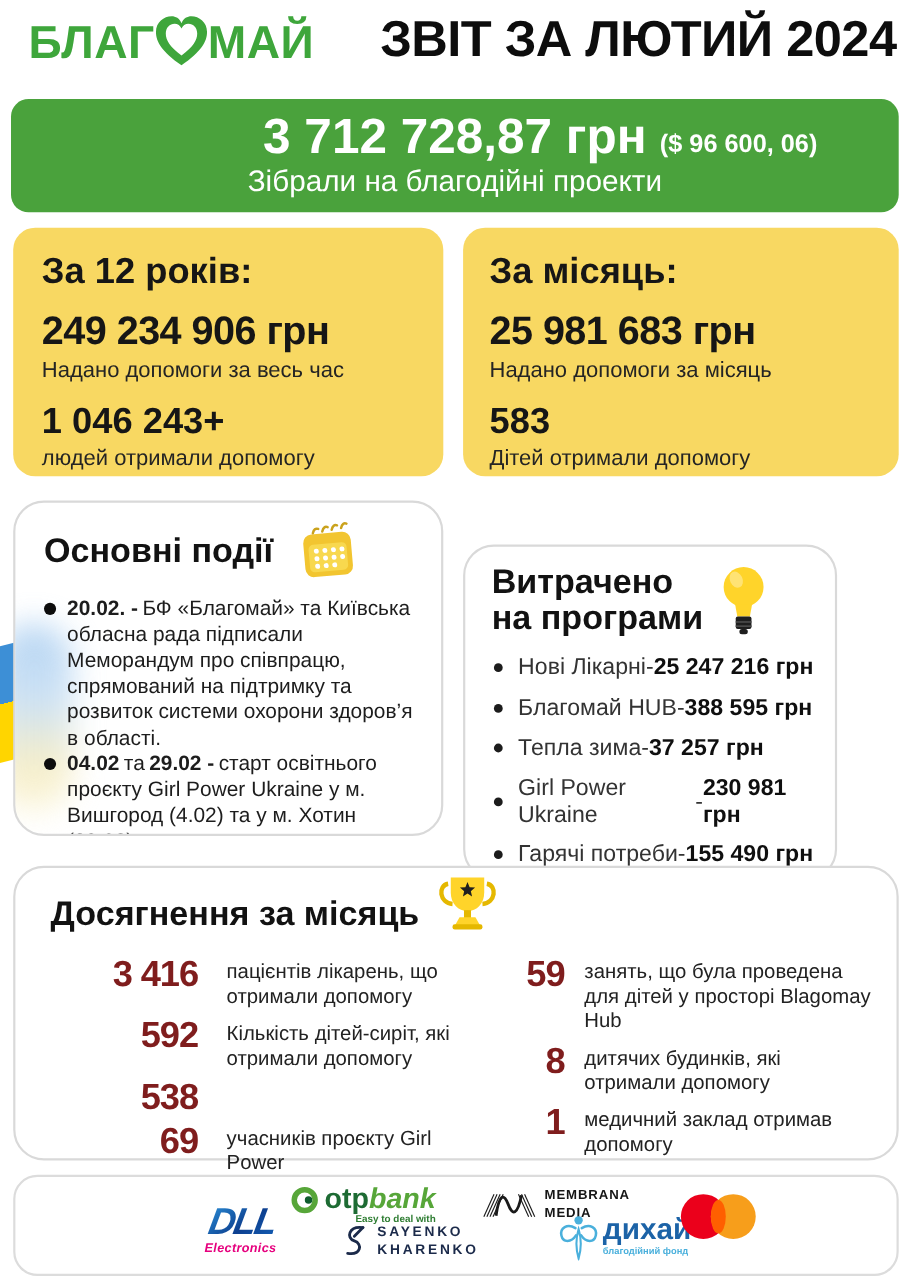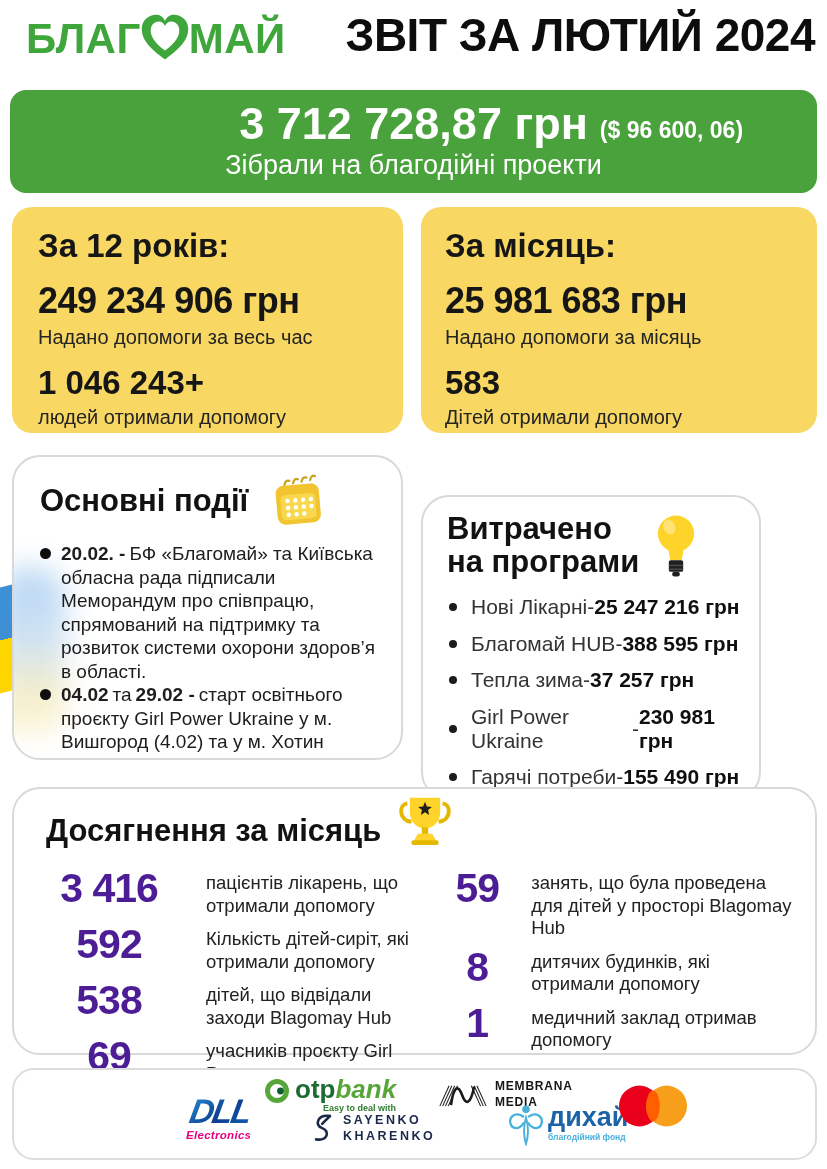--- a/index.html
+++ b/index.html
@@ -61,22 +61,22 @@
   .programs b{color:#0f0f0f;font-weight:800;}
 
   
   .achievements{left:12px;top:787px;width:805px;height:268px;padding:14px 18px 0 24px;overflow:visible;}
   .achievements .card-head{display:flex;align-items:center;gap:16px;margin-left:8px;}
   .achievements .card-head svg{transform:translateY(-10px);}
   .ach-grid{display:flex;margin-top:10px;}
   .col-l{width:408px;}
   .col-r{width:360px;}
   .ach-row{display:flex;align-items:flex-start;margin-bottom:8px;}
-  .ach-num{font-size:41px;font-weight:800;line-height:.95;text-align:center;
-        letter-spacing:-1px;color:#4c1d95;flex:none;}
+  .ach-num{font-size:33px;font-weight:800;line-height:.95;text-align:right;
+        letter-spacing:-1px;color:#7f1d1d;flex:none;}
   .col-l .ach-num{width:142px;margin-right:26px;}
   .col-r .ach-num{width:72px;margin-right:18px;}
   .ach-label{font-size:18.5px;line-height:1.22;color:#222;padding-top:3px;}
   .col-l .ach-label{max-width:225px;}
   .col-r .ach-label{max-width:272px;}
 
   
   .footer{position:absolute;left:12px;top:1068px;width:805px;height:92px;background:#fff;
         border:2px solid #dcdcdc;border-radius:22px;box-sizing:border-box;}
   .plogo{position:absolute;}
@@ -263,21 +263,20 @@
         <div class="ach-row">
           <div class="ach-num">3 416</div>
           <div class="ach-label">пацієнтів лікарень, що отримали допомогу</div>
         </div>
         <div class="ach-row">
           <div class="ach-num">592</div>
           <div class="ach-label">Кількість дітей-сиріт, які отримали допомогу</div>
         </div>
         <div class="ach-row">
           <div class="ach-num">538</div>
-          <div class="ach-label">дітей, що відвідали заходи Blagomay Hub</div>
         </div>
         <div class="ach-row">
           <div class="ach-num">69</div>
           <div class="ach-label">учасників проєкту Girl Power</div>
         </div>
       </div>
       <div class="col-r">
         <div class="ach-row">
           <div class="ach-num">59</div>
           <div class="ach-label">занять, що була проведена для дітей у просторі Blagomay Hub</div>

